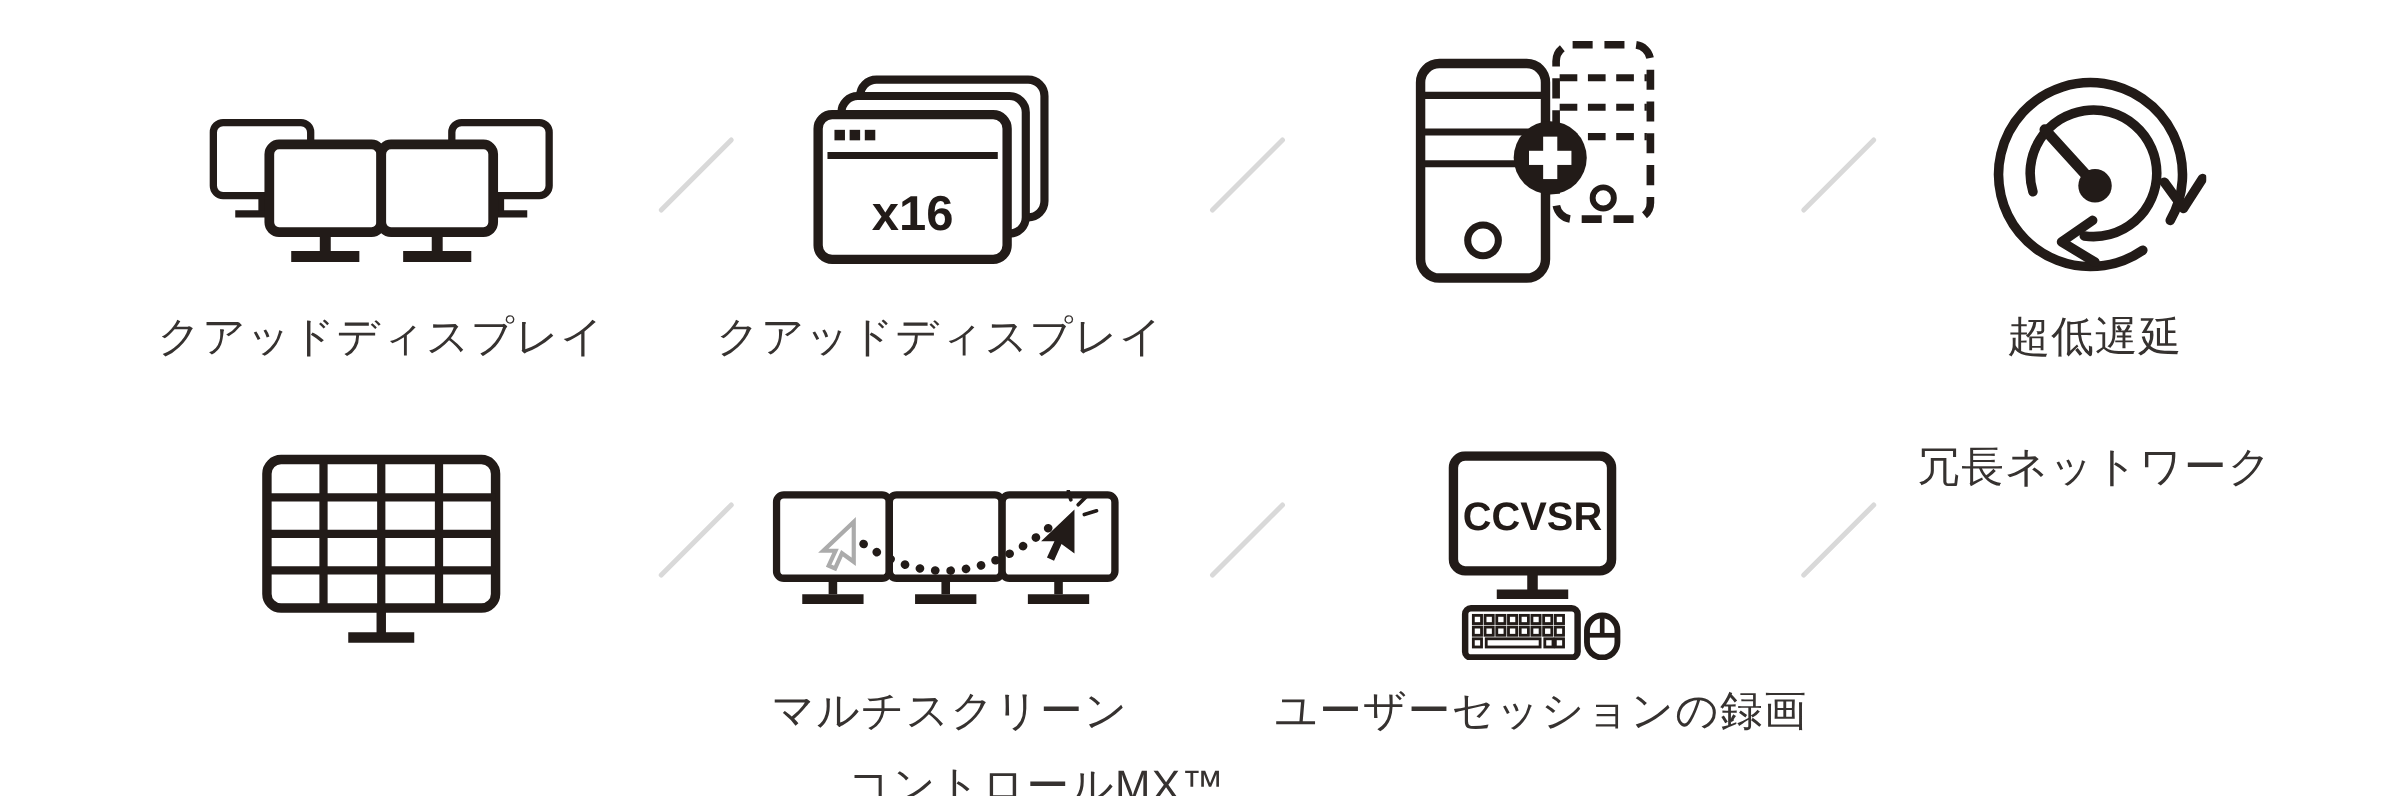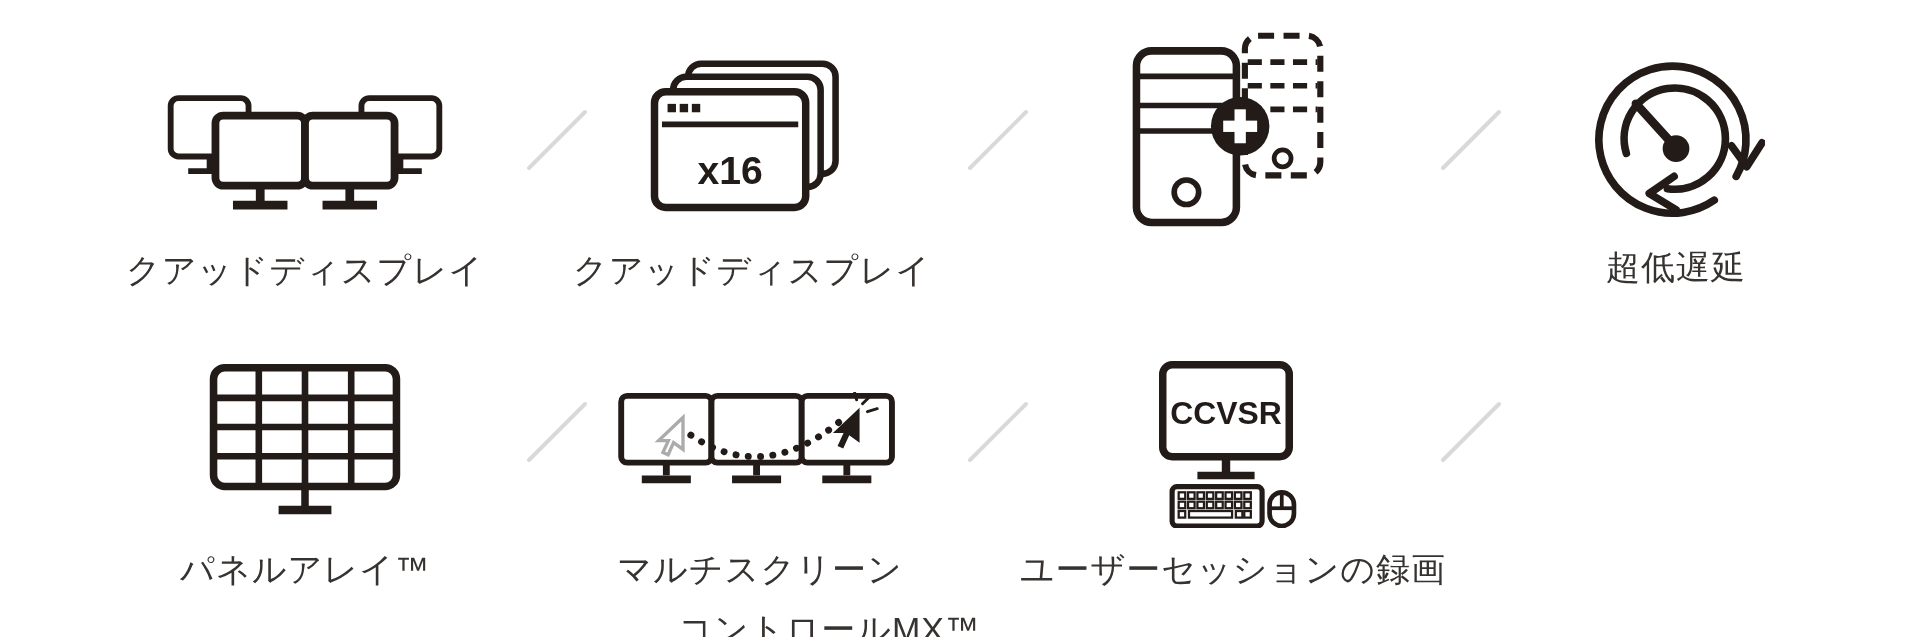--- a/index.html
+++ b/index.html
@@ -77,21 +77,21 @@
         <circle class="st" cx="65" cy="170" r="13" stroke-width="6"></circle>
         <g>
           <circle class="fl" cx="122" cy="100" r="31"></circle>
           <rect x="104" y="94" width="36" height="12" fill="#ffffff"></rect>
           <rect x="116" y="82" width="12" height="36" fill="#ffffff"></rect>
         </g>
       </svg>
     </div>
   </div>
 
-  <div class="feature row1" style="left:1456px;top:30px;font-family:Liberation Mono, monospace;">
+  <div class="feature row1" style="left:1456px;top:30px;">
     <div class="icon-box">
       <svg class="icon" viewBox="0 0 185 180" width="177" height="172" style="margin-bottom:4px;">
         <path class="ln" d="M132 153 A77 77 0 1 1 155 128" stroke-width="8" stroke-linecap="round"></path>
         <path class="ln" d="M150 96 L166 118 L182 93" stroke-width="8" stroke-linecap="round" stroke-linejoin="round"></path>
         <path class="ln" d="M40 104 A53 53 0 1 1 83 141" stroke-width="8" stroke-linecap="round"></path>
         <path class="ln" d="M90 128 L64 146 L92 163" stroke-width="8" stroke-linecap="round" stroke-linejoin="round"></path>
         <line class="ln" x1="50" y1="52" x2="90" y2="96" stroke-width="9" stroke-linecap="round"></line>
         <circle class="fl" cx="92" cy="99" r="14"></circle>
       </svg>
     </div>
@@ -105,21 +105,20 @@
         <line class="ln" x1="56" y1="6" x2="56" y2="132" stroke-width="7"></line>
         <line class="ln" x1="105" y1="6" x2="105" y2="132" stroke-width="7"></line>
         <line class="ln" x1="154" y1="6" x2="154" y2="132" stroke-width="7"></line>
         <line class="ln" x1="8" y1="38" x2="202" y2="38" stroke-width="7"></line>
         <line class="ln" x1="8" y1="69" x2="202" y2="69" stroke-width="7"></line>
         <line class="ln" x1="8" y1="100" x2="202" y2="100" stroke-width="7"></line>
         <line class="ln" x1="105" y1="132" x2="105" y2="155" stroke-width="8"></line>
         <line class="ln" x1="77" y1="157" x2="133" y2="157" stroke-width="9"></line>
       </svg>
     </div>
-    <div class="label">パネルアレイ™</div>
   </div>
 
   <div class="feature row2" style="left:540px;top:340px;">
     <div class="icon-box">
       <svg class="icon" viewBox="0 0 290 105" width="285" height="103" style="margin-bottom:40px;">
         <rect class="st" x="3" y="4" width="92" height="68" rx="6" stroke-width="6"></rect>
         <rect class="st" x="95" y="4" width="92" height="68" rx="6" stroke-width="6"></rect>
         <rect class="st" x="187" y="4" width="92" height="68" rx="6" stroke-width="6"></rect>
         <line class="ln" x1="49" y1="72" x2="49" y2="85" stroke-width="7"></line>
         <line class="ln" x1="24" y1="89" x2="74" y2="89" stroke-width="8"></line>
@@ -175,20 +174,21 @@
           <rect class="st" x="134" y="140" width="26" height="36" rx="13" stroke-width="5"></rect>
           <line class="ln" x1="147" y1="140" x2="147" y2="157" stroke-width="4"></line>
           <line class="ln" x1="134" y1="157" x2="160" y2="157" stroke-width="4"></line>
         </g>
       </svg>
     </div>
     <div class="label">ユーザーセッションの録画</div>
   </div>
 
   <div class="feature row2" style="left:1456px;top:340px;">
+    <div class="label">冗長ネットワーク</div>
   </div>
 
   <div class="divider" style="left:525px;top:108px;">
     <svg viewBox="0 0 64 64" width="64" height="64">
         <line x1="4" y1="60" x2="60" y2="4"></line>
       </svg>
   </div>
   <div class="divider" style="left:966px;top:108px;">
     <svg viewBox="0 0 64 64" width="64" height="64">
         <line x1="4" y1="60" x2="60" y2="4"></line>

